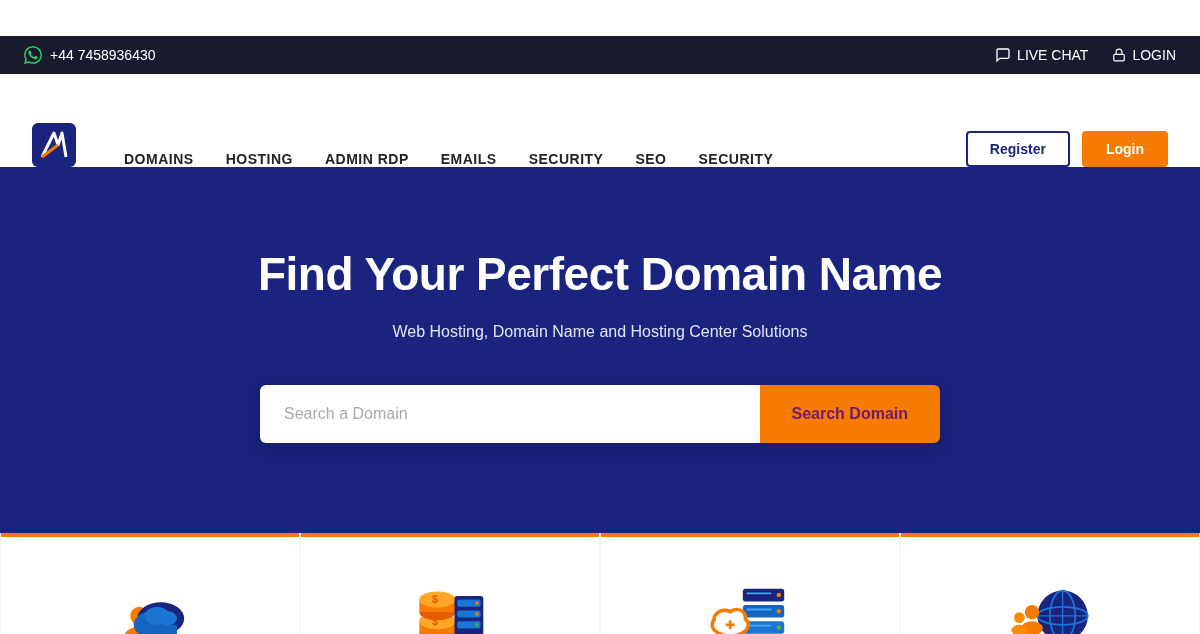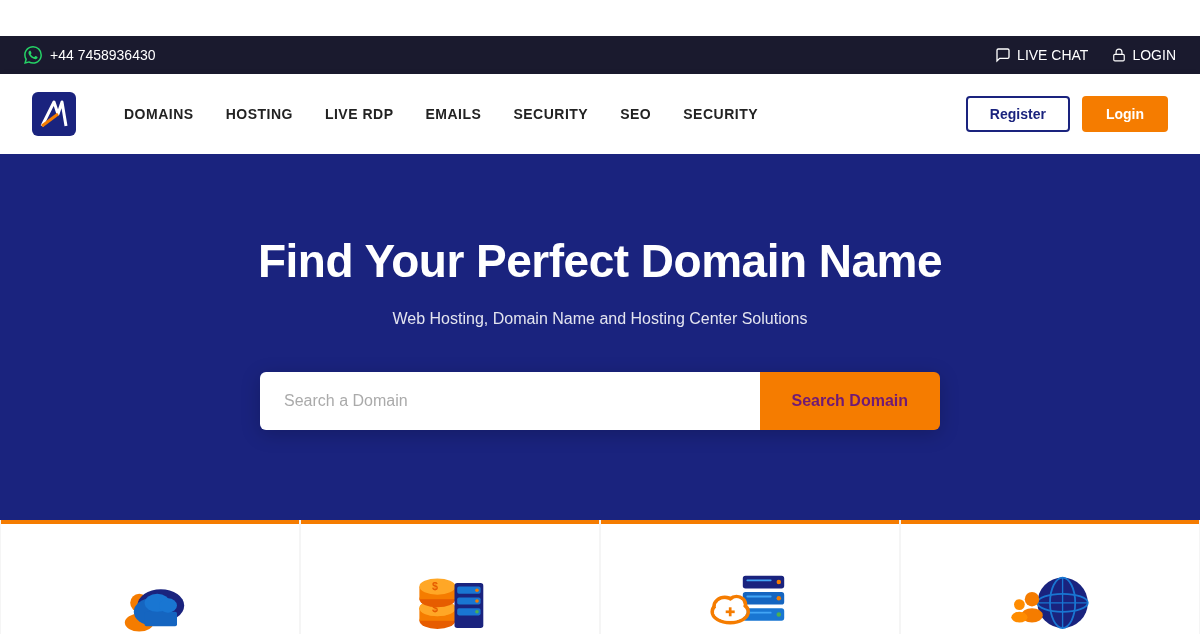--- a/index.html
+++ b/index.html
@@ -17,23 +17,23 @@
       font-size: 14px;
       margin-top: 36px;
     }
     .top-bar-left { display: flex; align-items: center; gap: 8px; }
     .top-bar-right { display: flex; align-items: center; gap: 24px; }
     .top-bar-right a { color: #fff; text-decoration: none; display: flex; align-items: center; gap: 6px; font-size: 14px; }
 
     
     .navbar {
       display: flex;
-      align-items: center;
+      align-items: flex-end;
       padding: 0 32px;
-      height: 80px;
+      height: 93px;
       background: #fff;
       box-shadow: 0 2px 8px rgba(0,0,0,0.08);
     }
     .logo {
       width: 44px;
       height: 44px;
       margin-right: 48px;
       flex-shrink: 0;
     }
     .nav-links { display: flex; gap: 32px; flex: 1; }
@@ -189,21 +189,21 @@
     <svg viewBox="0 0 44 44" xmlns="http://www.w3.org/2000/svg">
       <rect width="44" height="44" rx="6" fill="#1a237e"></rect>
       <path d="M10 34 L22 10 L26 22 L30 10 L34 34" stroke="#fff" stroke-width="3" fill="none" stroke-linejoin="round"></path>
       <path d="M10 34 L26 22" stroke="#f57c00" stroke-width="3" fill="none"></path>
     </svg>
   </div>
 
   <div class="nav-links">
     <a href="#">DOMAINS</a>
     <a href="#">HOSTING</a>
-    <a href="#">LIVE RDP</a>
+    <a href="#">ADMIN RDP</a>
     <a href="#">EMAILS</a>
     <a href="#">SECURITY</a>
     <a href="#">SEO</a>
     <a href="#">SECURITY</a>
   </div>
 
   <div class="nav-actions">
     <button class="btn-register">Register</button>
     <button class="btn-login">Login</button>
   </div>

